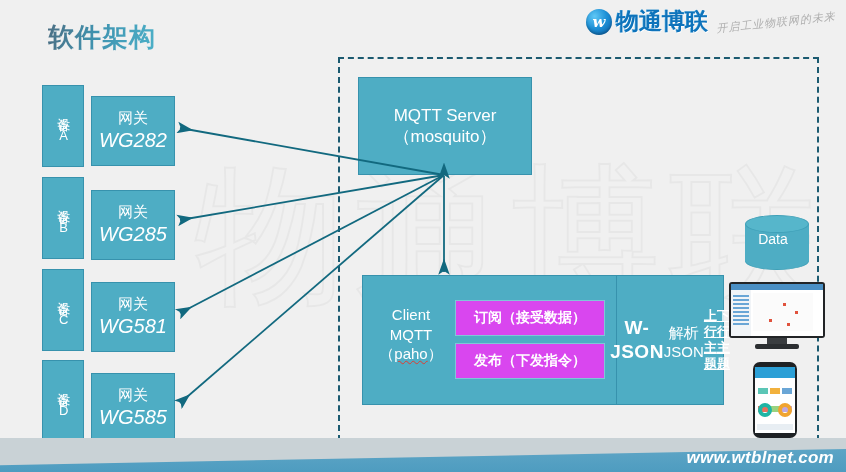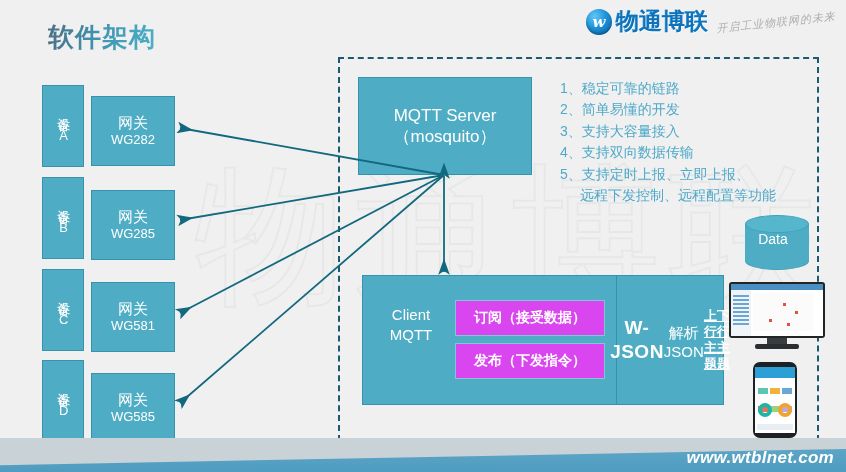--- a/index.html
+++ b/index.html
@@ -104,21 +104,21 @@
     font-size: 13px;
     letter-spacing: 2px;
   }
   
   .gateway {
     width: 84px;
     font-size: 15px;
     flex-direction: column;
   }
   .gateway .gw-l1 { font-size: 15px; }
-  .gateway .gw-l2 { font-size: 13px; }
+  .gateway .gw-l2 { font-size: 20px; font-style: italic; }
 
   
   .mqtt-server {
     left: 358px; top: 77px; width: 174px; height: 98px;
     flex-direction: column; font-size: 17px;
   }
   .mqtt-client-box {
     left: 362px; top: 275px; width: 258px; height: 130px;
   }
   .mqtt-client-label {
@@ -292,47 +292,40 @@
 
   <div class="bbox mqtt-server">
     <span>MQTT Server</span>
     <span>（mosquito）</span>
   </div>
 
   <div class="bbox mqtt-client-box"></div>
   <div class="mqtt-client-label">
     <div>Client</div>
     <div>MQTT</div>
+    <div><span>（</span><span class="paho">paho</span><span>）</span></div>
   </div>
 
   <div class="sub-box sub1">订阅（接受数据）</div>
   <div class="sub-box sub2">发布（下发指令）</div>
 
   <div class="bbox wjson">
     <span class="wj-title">W-JSON</span>
     <span class="wj-sub">解析JSON</span>
     <span class="wj-topic">上行主题</span>
     <span class="wj-topic">下行主题</span>
   </div>
 
   <div class="cylinder">
     <div class="cyl-bottom"></div>
     <div class="cyl-body"></div>
     <div class="cyl-top"></div>
     <div class="cyl-label">Data</div>
   </div>
 
-  <div class="features">
-    <div>1、稳定可靠的链路</div>
-    <div>2、简单易懂的开发</div>
-    <div>3、支持大容量接入</div>
-    <div>4、支持双向数据传输</div>
-    <div>5、支持定时上报、立即上报、</div>
-    <div class="feat-cont">远程下发控制、远程配置等功能</div>
-  </div>
 
   <div class="monitor">
     <div class="mon-screen">
       <div class="mon-inner">
         <div class="mon-topbar"></div>
         <div class="mon-side"></div>
         <div class="mon-row" style="top:11px;"></div>
         <div class="mon-row" style="top:15px;"></div>
         <div class="mon-row" style="top:19px;"></div>
         <div class="mon-row" style="top:23px;"></div>

